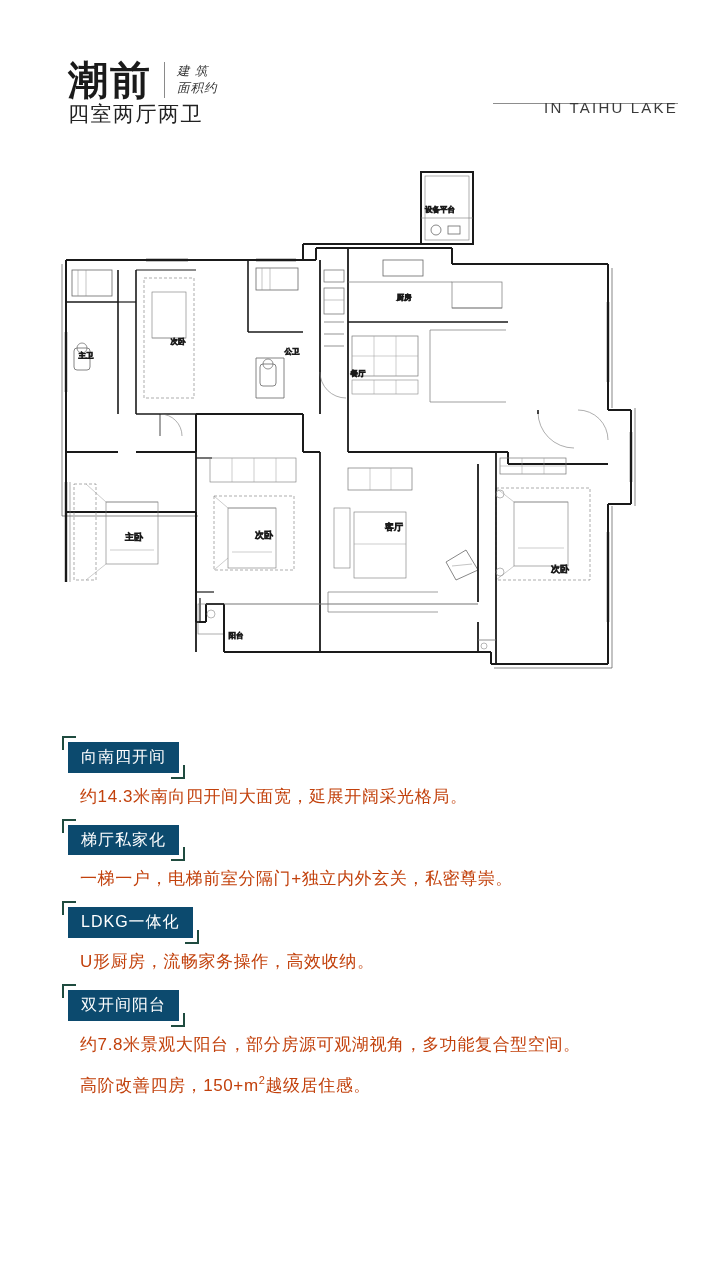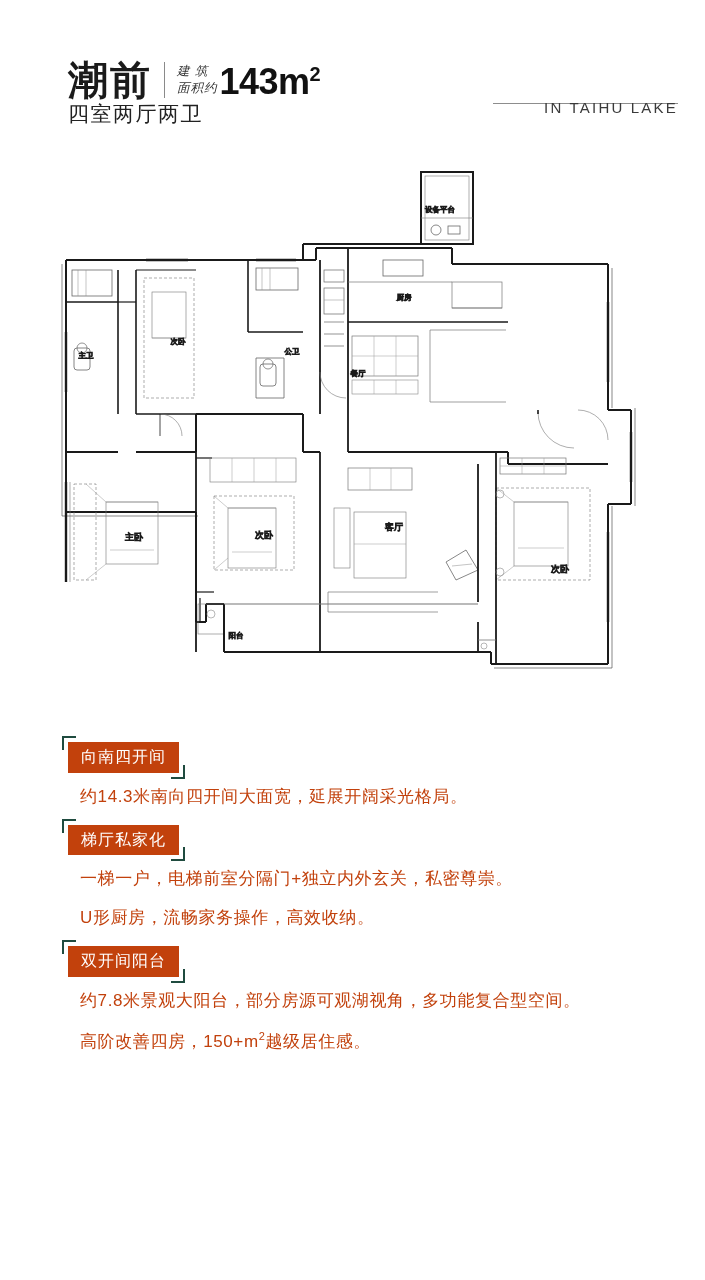--- a/index.html
+++ b/index.html
@@ -98,21 +98,21 @@
   
   .features {
     position: absolute;
     left: 68px; top: 742px;
     width: 580px;
   }
   .feature { margin-bottom: 17px; }
   .feature-tag {
     display: inline-block;
     position: relative;
-    background: #c2410c;
+    background: #0c4a6e;
     color: #ffffff;
     font-size: 16px;
     padding: 6px 13px 7px 13px;
     letter-spacing: 1px;
     line-height: 1.1;
   }
   .feature-tag::before {
     content: "";
     position: absolute;
     left: -6px; top: -6px;
@@ -148,21 +148,20 @@
 <div class="page">
 
   <div class="header">
     <div class="title-row">
       <span class="title-main">潮前</span>
       <span class="title-divider"></span>
       <span class="area-label">
         <span>建  筑</span>
         <span>面积约</span>
       </span>
-      <span class="area-value"><span>143m</span><sup>2</sup></span>
       <span class="en-rule"></span>
       <span class="en-title">IN TAIHU LAKE</span>
     </div>
     <div class="subtitle">四室两厅两卫</div>
   </div>
 
   <div class="plan-wrap">
     <svg class="plan-svg" width="620" height="540" viewBox="0 0 620 540" xmlns="http://www.w3.org/2000/svg">
       <g stroke="#1a1a1a" fill="none" stroke-width="1">
 
@@ -369,20 +368,21 @@
       <span class="feature-tag">向南四开间</span>
       <div class="feature-desc">约14.3米南向四开间大面宽，延展开阔采光格局。</div>
     </div>
 
     <div class="feature">
       <span class="feature-tag">梯厅私家化</span>
       <div class="feature-desc">一梯一户，电梯前室分隔门+独立内外玄关，私密尊崇。</div>
     </div>
 
     <div class="feature">
+      <span class="feature-tag">LDKG一体化</span>
       <div class="feature-desc">U形厨房，流畅家务操作，高效收纳。</div>
     </div>
 
     <div class="feature">
       <span class="feature-tag">双开间阳台</span>
       <div class="feature-desc">约7.8米景观大阳台，部分房源可观湖视角，多功能复合型空间。</div>
     </div>
 
 
     <div class="feature">

